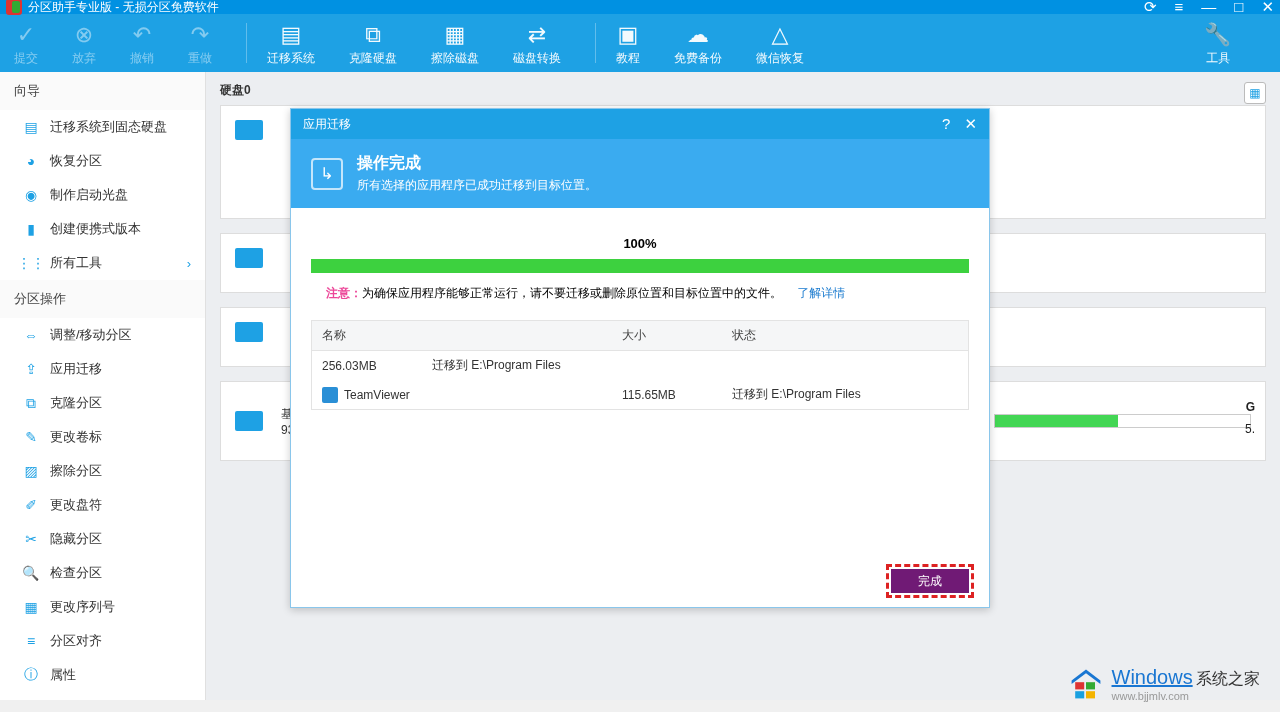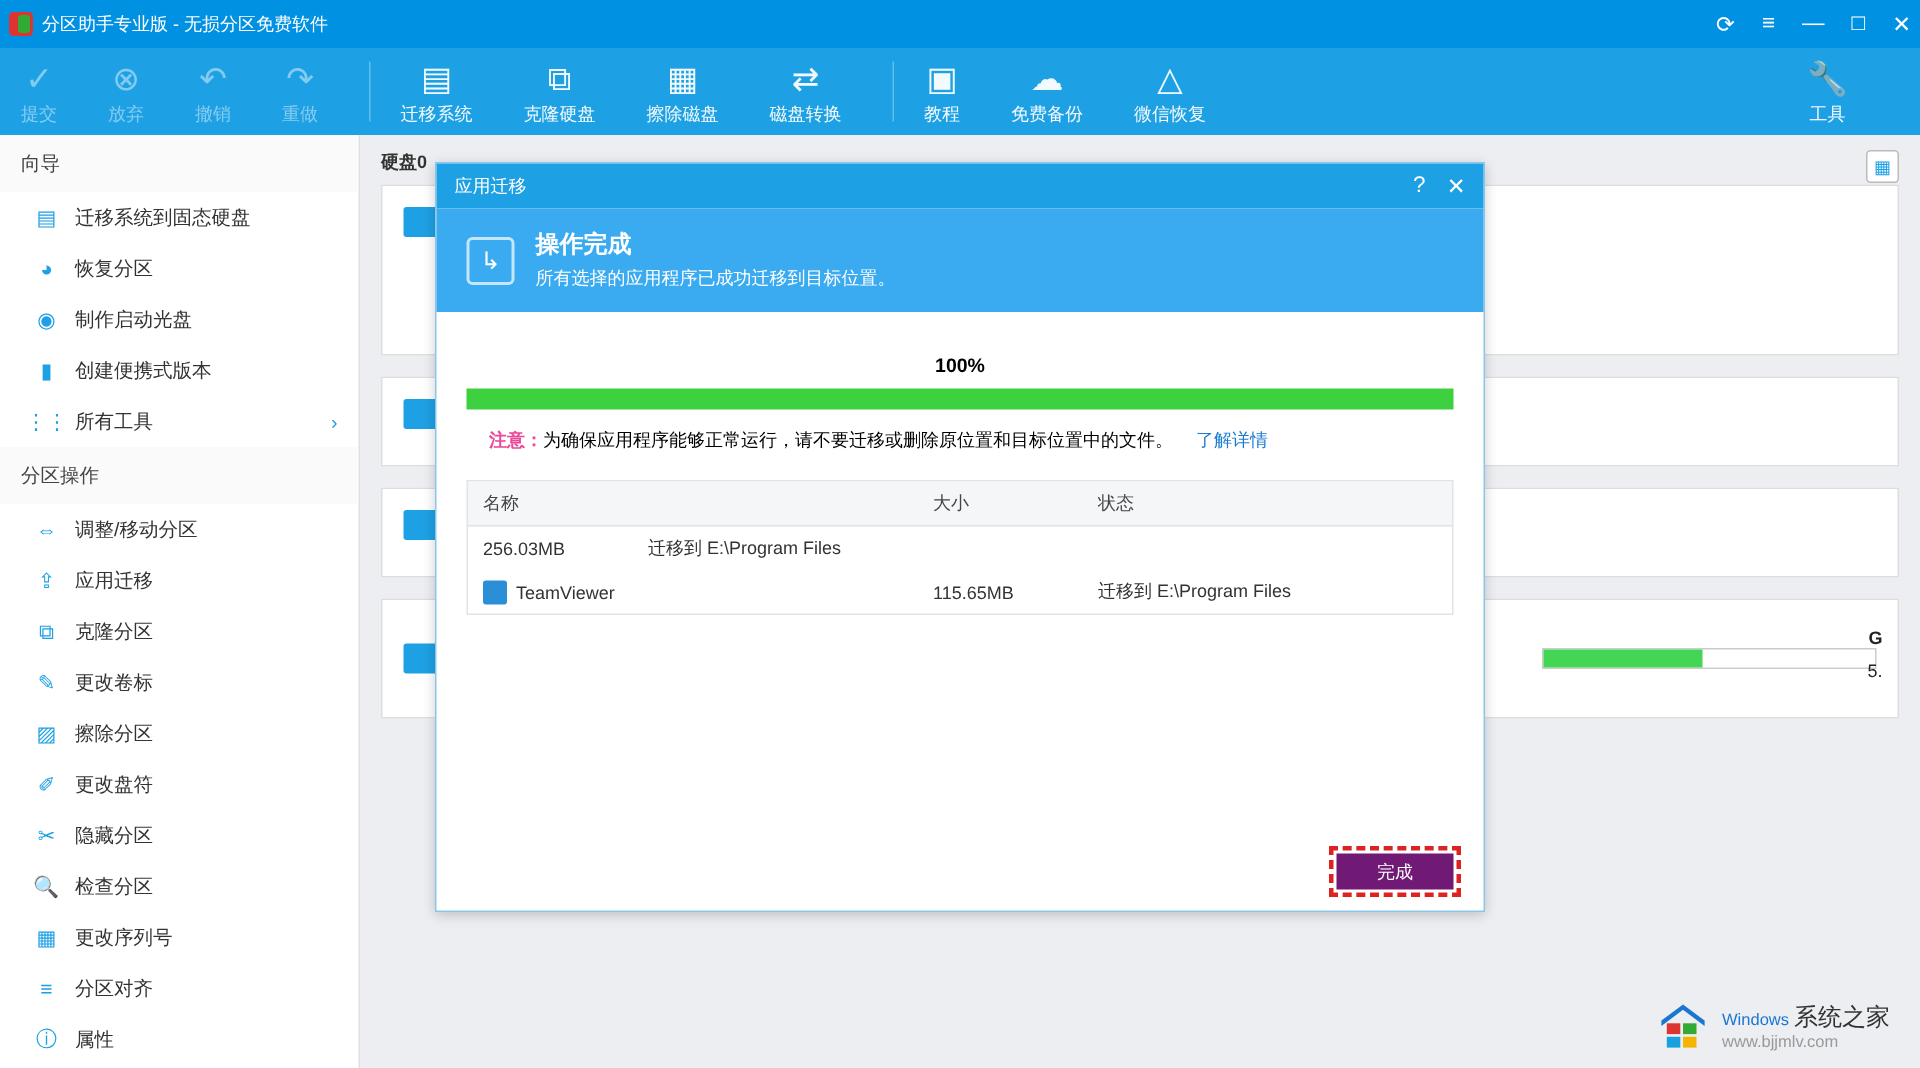--- a/index.html
+++ b/index.html
@@ -1,32 +1,32 @@
 <!DOCTYPE html>
 <html><head>
 <meta charset="utf-8">
 <style>
 * { margin: 0; padding: 0; box-sizing: border-box; font-family: "Microsoft YaHei", sans-serif; }
 body { background: #f0f0f0; width: 1280px; height: 712px; overflow: hidden; position: relative; }
 
-.titlebar { height: 32px; background: #0091e2; display: flex; align-items: center; padding: 0 6px; color: #fff; font-size: 12px; }
+.titlebar { height: 14px; background: #0091e2; display: flex; align-items: center; padding: 0 6px; color: #fff; font-size: 12px; }
 .titlebar .logo { width: 16px; height: 16px; background: #d33; border-radius: 3px; margin-right: 6px; position: relative; }
 .titlebar .logo::after { content: ""; position: absolute; left: 6px; top: 2px; width: 8px; height: 12px; background: #3a3; border-radius: 2px; }
 .titlebar-controls { margin-left: auto; display: flex; gap: 18px; font-size: 15px; }
 .titlebar-controls span { cursor: pointer; }
 
 .toolbar { height: 58px; background: #1ea1e4; display: flex; align-items: center; padding: 0 14px; }
 .tool { display: flex; flex-direction: column; align-items: center; color: #fff; font-size: 12px; margin-right: 34px; cursor: pointer; opacity: 0.95; }
 .tool.disabled { opacity: 0.45; }
 .tool .tico { height: 30px; display: flex; align-items: center; justify-content: center; font-size: 22px; }
 .tool-sep { width: 1px; height: 40px; background: rgba(255,255,255,0.3); margin: 0 20px 0 0; }
 .tool-spacer { flex: 1; }
 
 .main { display: flex; height: calc(712px - 84px); }
-.sidebar { width: 240px; background: #fff; border-right: 1px solid #e0e0e0; overflow-y: auto; }
+.sidebar { width: 206px; background: #fff; border-right: 1px solid #e0e0e0; overflow-y: auto; }
 .side-header { padding: 10px 14px; font-size: 13px; color: #444; background: #fafafa; }
 .side-item { display: flex; align-items: center; padding: 8px 14px 8px 22px; font-size: 13px; color: #333; cursor: pointer; }
 .side-item .sico { width: 18px; height: 18px; margin-right: 10px; display: flex; align-items: center; justify-content: center; color: #1ea1e4; font-size: 14px; }
 .side-item .chev { margin-left: auto; color: #1ea1e4; }
 
 .content { flex: 1; background: #eceef1; padding: 6px; position: relative; }
 .disk-label { font-size: 12px; font-weight: bold; color: #333; padding: 4px 8px; }
 .view-toggle { position: absolute; right: 14px; top: 10px; width: 22px; height: 22px; border: 1px solid #bbb; background: #fff; border-radius: 3px; display: flex; align-items: center; justify-content: center; font-size: 12px; color: #1ea1e4; }
 
 .disk-panel { background: #fff; border: 1px solid #ddd; margin: 2px 8px 14px 8px; height: 114px; }
@@ -59,21 +59,21 @@
 .tbl-row { display: flex; font-size: 12px; color: #333; padding: 6px 10px; align-items: center; }
 .c1 { flex: 0 0 300px; display: flex; align-items: center; gap: 6px; }
 .c2 { flex: 0 0 110px; }
 .c3 { flex: 1; }
 .appico { width: 16px; height: 16px; border-radius: 2px; display: inline-block; }
 .dlg-foot { position: absolute; bottom: 14px; right: 20px; }
 .finish-btn { width: 78px; height: 24px; background: #701a75; color: #fff; border: none; font-size: 12px; cursor: pointer; outline: 3px dashed #d22; outline-offset: 2px; }
 
 .watermark { position: absolute; right: 20px; bottom: 10px; font-size: 12px; color: #666; display: flex; align-items: center; gap: 8px; }
 .watermark .wlogo { width: 36px; height: 36px; }
-.watermark .wt1 { color: #1976d2; font-size: 11px; }
+.watermark .wt1 { color: #1976d2; font-size: 20px; text-decoration: underline; }
 .watermark .wt2 { color: #999; font-size: 11px; }
 </style>
 </head>
 <body>
 
 <div class="titlebar">
   <span class="logo"></span>
   <span>分区助手专业版 - 无损分区免费软件</span>
   <div class="titlebar-controls">
     <span>⟳</span>

